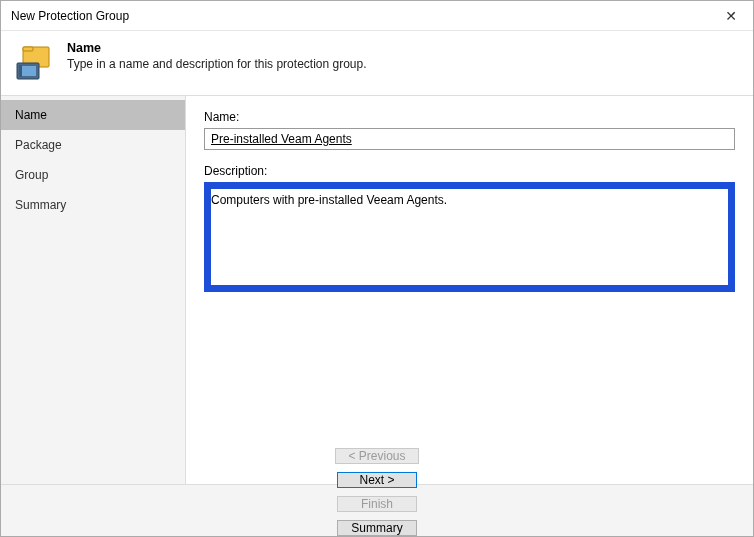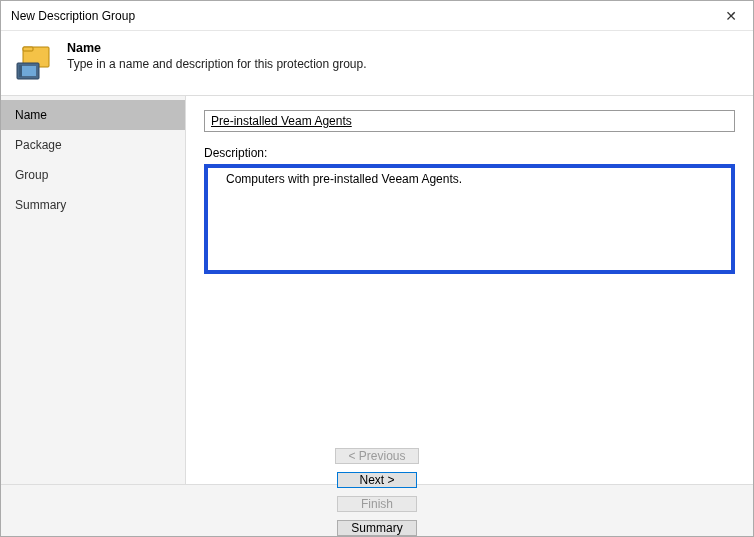--- a/index.html
+++ b/index.html
@@ -80,22 +80,22 @@
       border: 1px solid #999;
       font-family: inherit;
       font-size: 12px;
       outline: none;
       margin-bottom: 14px;
       text-decoration: underline;
     }
     .desc-area {
       width: 100%;
       height: 110px;
-      padding: 4px 18px;
-      border: 4px solid #1d4ed8;
+      padding: 4px 0;
+      border: 7px solid #1d4ed8;
       font-family: inherit;
       font-size: 12px;
       outline: none;
       resize: none;
     }
     
     .footer {
       height: 52px;
       border-top: 1px solid #ddd;
       display: flex;
@@ -117,21 +117,21 @@
       cursor: default;
       display: inline-flex; align-items: center; justify-content: center;
     }
     .btn.disabled { color: #9b9b9b; background: #e9e9e9; border-color: #c9c9c9; }
     .btn.primary { border: 1.5px solid #0078d7; background: #e1e1e1; color: #000; }
   </style>
 </head>
 <body>
 
 <div class="titlebar">
-  <span class="title">New Description Group</span>
+  <span class="title">New Protection Group</span>
   <div class="close">
     <span>✕</span>
   </div>
 </div>
 
 <div class="header">
   <div class="icon">
     <svg viewBox="0 0 40 40" width="40" height="40">
       <rect x="8" y="4" width="26" height="20" rx="1" fill="#f4c247" stroke="#b8860b" stroke-width="1"></rect>
       <rect x="8" y="4" width="10" height="4" rx="1" fill="#f4c247" stroke="#b8860b" stroke-width="1"></rect>
@@ -156,20 +156,21 @@
     </div>
     <div class="nav-item">
       <span>Group</span>
     </div>
     <div class="nav-item">
       <span>Summary</span>
     </div>
   </div>
 
   <div class="content">
+    <div class="field-label">Name:</div>
     <input type="text" class="text-input" value="Pre-installed Veam Agents" style="">
 
     <div class="field-label">Description:</div>
     <textarea class="desc-area" style="">Computers with pre-installed Veeam Agents.</textarea>
   </div>
 </div>
 
 <div class="footer">
   <button class="btn disabled">&lt; Previous</button>
   <button class="btn primary">Next &gt;</button>

